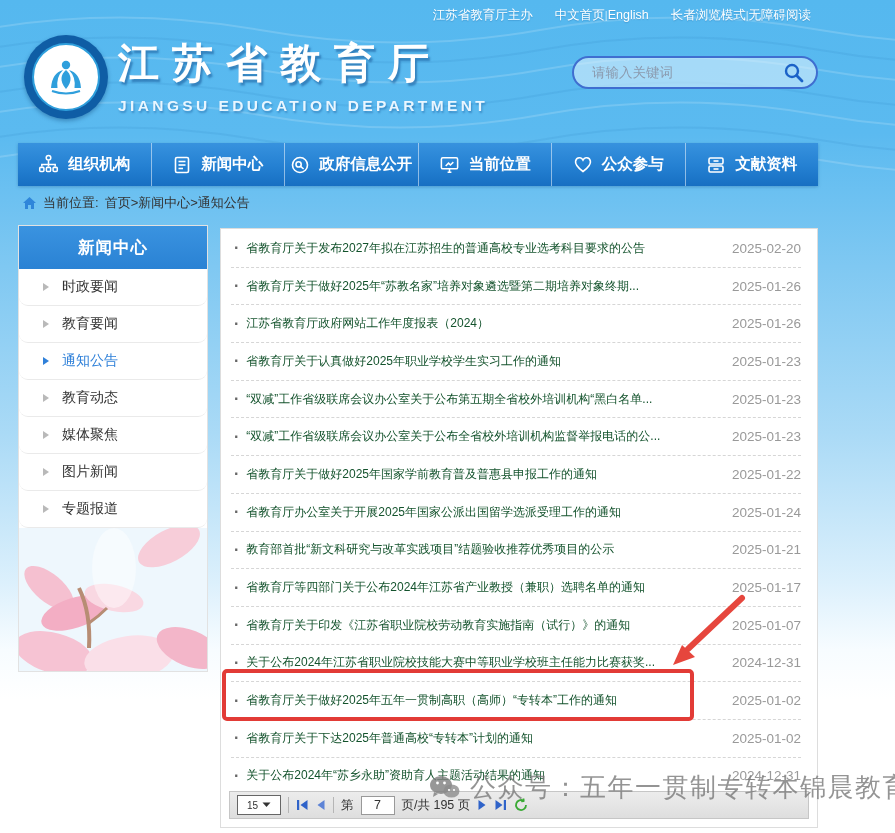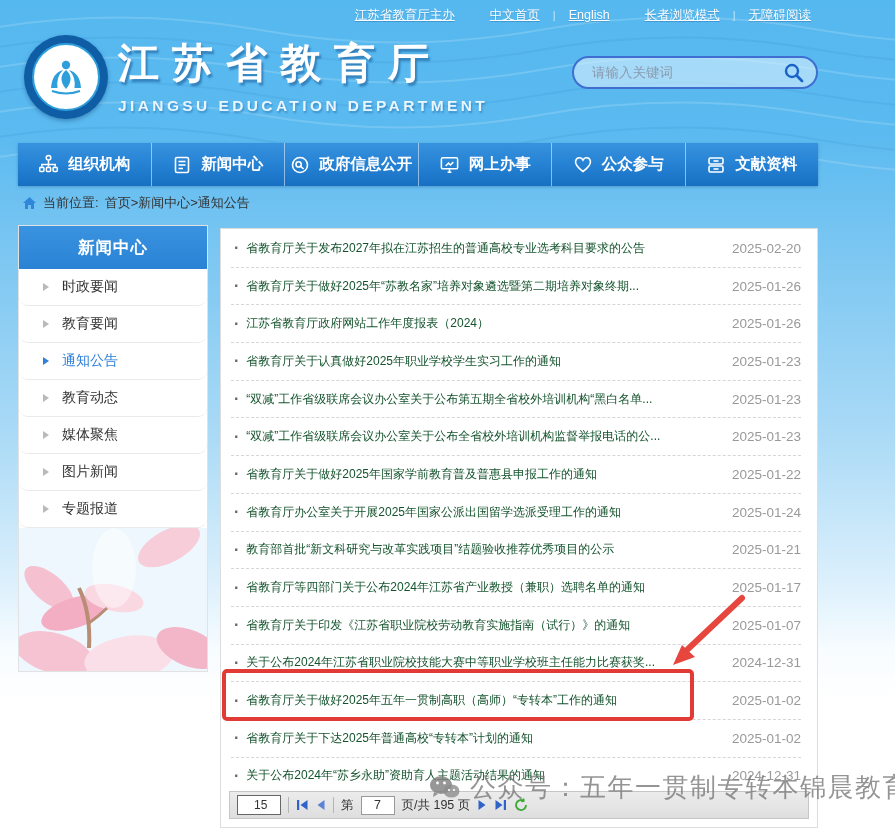--- a/index.html
+++ b/index.html
@@ -5,21 +5,21 @@
   html,body{margin:0;padding:0;}
   body{
     width:895px;height:833px;position:relative;overflow:hidden;
     font-family:"Liberation Sans","DejaVu Sans",sans-serif;
     background:linear-gradient(180deg,#55b8ef 0%,#5bbaf0 16%,#7fc8f2 32%,#aadaf6 52%,#dcf0fc 70%,#f7fcff 78%,#ffffff 84%);
   }
   .waves{position:absolute;top:0;left:0;z-index:0;pointer-events:none;}
 
   
   .topbar{position:absolute;top:0;left:0;width:895px;height:30px;display:flex;align-items:center;
-    justify-content:flex-end;padding-right:84px;box-sizing:border-box;gap:13px;color:#fff;font-size:12.5px;z-index:3;text-decoration:underline;}
+    justify-content:flex-end;padding-right:84px;box-sizing:border-box;color:#fff;font-size:12.5px;z-index:3;}
   .topbar .tlink{cursor:pointer;white-space:nowrap;text-shadow:0 1px 1px rgba(30,100,160,.35);}
   .topbar .sep{opacity:.65;font-size:11px;}
   .gap-l{margin-left:22px;}
 
   
   .header{position:absolute;top:30px;left:0;width:895px;height:113px;z-index:3;}
   .logo{position:absolute;left:24px;top:5px;width:84px;height:84px;border-radius:50%;
     background:#0f5da5;box-shadow:0 2px 4px rgba(10,60,110,.4);display:flex;align-items:center;justify-content:center;}
   .logo .inner{width:64px;height:64px;border-radius:50%;background:#fff;border:2px solid #2f9fdc;
     display:flex;align-items:center;justify-content:center;}
@@ -68,21 +68,21 @@
   .notice-row{height:36.7px;display:flex;align-items:center;border-bottom:1px dashed #d6d6d6;}
   .notice-row .bullet{color:#666;margin:0 7px 0 3px;font-weight:bold;}
   .notice-title{flex:1;font-size:12px;color:#14532d;white-space:nowrap;overflow:hidden;cursor:pointer;}
   .notice-date{font-size:13.5px;color:#999;margin-left:10px;flex:0 0 auto;}
 
   
   .pager{position:absolute;left:8px;right:8px;bottom:8px;height:28px;background:linear-gradient(180deg,#ececec,#dedede);
     border:1px solid #c6c6c6;display:flex;align-items:center;gap:7px;padding:0 7px;box-sizing:border-box;
     font-size:12.5px;color:#333;}
   .psel{width:44px;height:20px;background:#fff;border:1px solid #666;display:flex;align-items:center;
-    justify-content:space-between;padding:0 16px;box-sizing:border-box;cursor:pointer;font-size:12px;}
+    justify-content:space-between;padding:0 9px;box-sizing:border-box;cursor:pointer;font-size:10px;}
   .pdiv{width:1px;height:16px;background:#b5b5b5;}
   .pbtn{cursor:pointer;display:flex;align-items:center;}
   .page-input{width:32px;height:17px;border:1px solid #999;background:#fff;text-align:center;
     font-size:12.5px;color:#333;padding:0;font-family:"Liberation Sans","DejaVu Sans",sans-serif;}
   .psummary{margin-left:4px;white-space:nowrap;font-size:12px;color:#333;}
 
   
   .red-box{position:absolute;left:222px;top:669px;width:464px;height:44px;border:4px solid #e23b36;
     border-radius:5px;z-index:6;pointer-events:none;}
   .red-arrow{position:absolute;left:648px;top:586px;z-index:7;pointer-events:none;}
@@ -169,21 +169,21 @@
         <circle cx="8.6" cy="9.4" r="2.6"></circle>
         <line x1="10.6" y1="11.4" x2="13.6" y2="14"></line>
     </svg>
     <span>政府信息公开</span>
   </div>
   <div class="nav-item">
     <svg width="21" height="20" viewBox="0 0 22 20" fill="none" stroke="#fff" stroke-width="1.6">
       <rect x="2.5" y="2.5" width="17" height="11.5" rx="1.5"></rect>
       <path d="M9 17.5h4M11 14v3.5M7 11l3-3 2 2 3-3"></path>
     </svg>
-    <span>网上办事</span>
+    <span>当前位置</span>
   </div>
   <div class="nav-item">
     <svg width="20" height="19" viewBox="0 0 20 19" fill="none" stroke="#fff" stroke-width="1.6">
       <path d="M10 16.5 C4 12 2 8.8 2.6 6.1 C3.1 3.8 5 2.5 7 2.8 C8.4 3 9.4 4 10 5.1 C10.6 4 11.6 3 13 2.8 C15 2.5 16.9 3.8 17.4 6.1 C18 8.8 16 12 10 16.5 Z"></path>
     </svg>
     <span>公众参与</span>
   </div>
   <div class="nav-item">
     <svg width="20" height="20" viewBox="0 0 20 20" fill="none" stroke="#fff" stroke-width="1.6">
       <rect x="3" y="3" width="14" height="6" rx="1.4"></rect>

